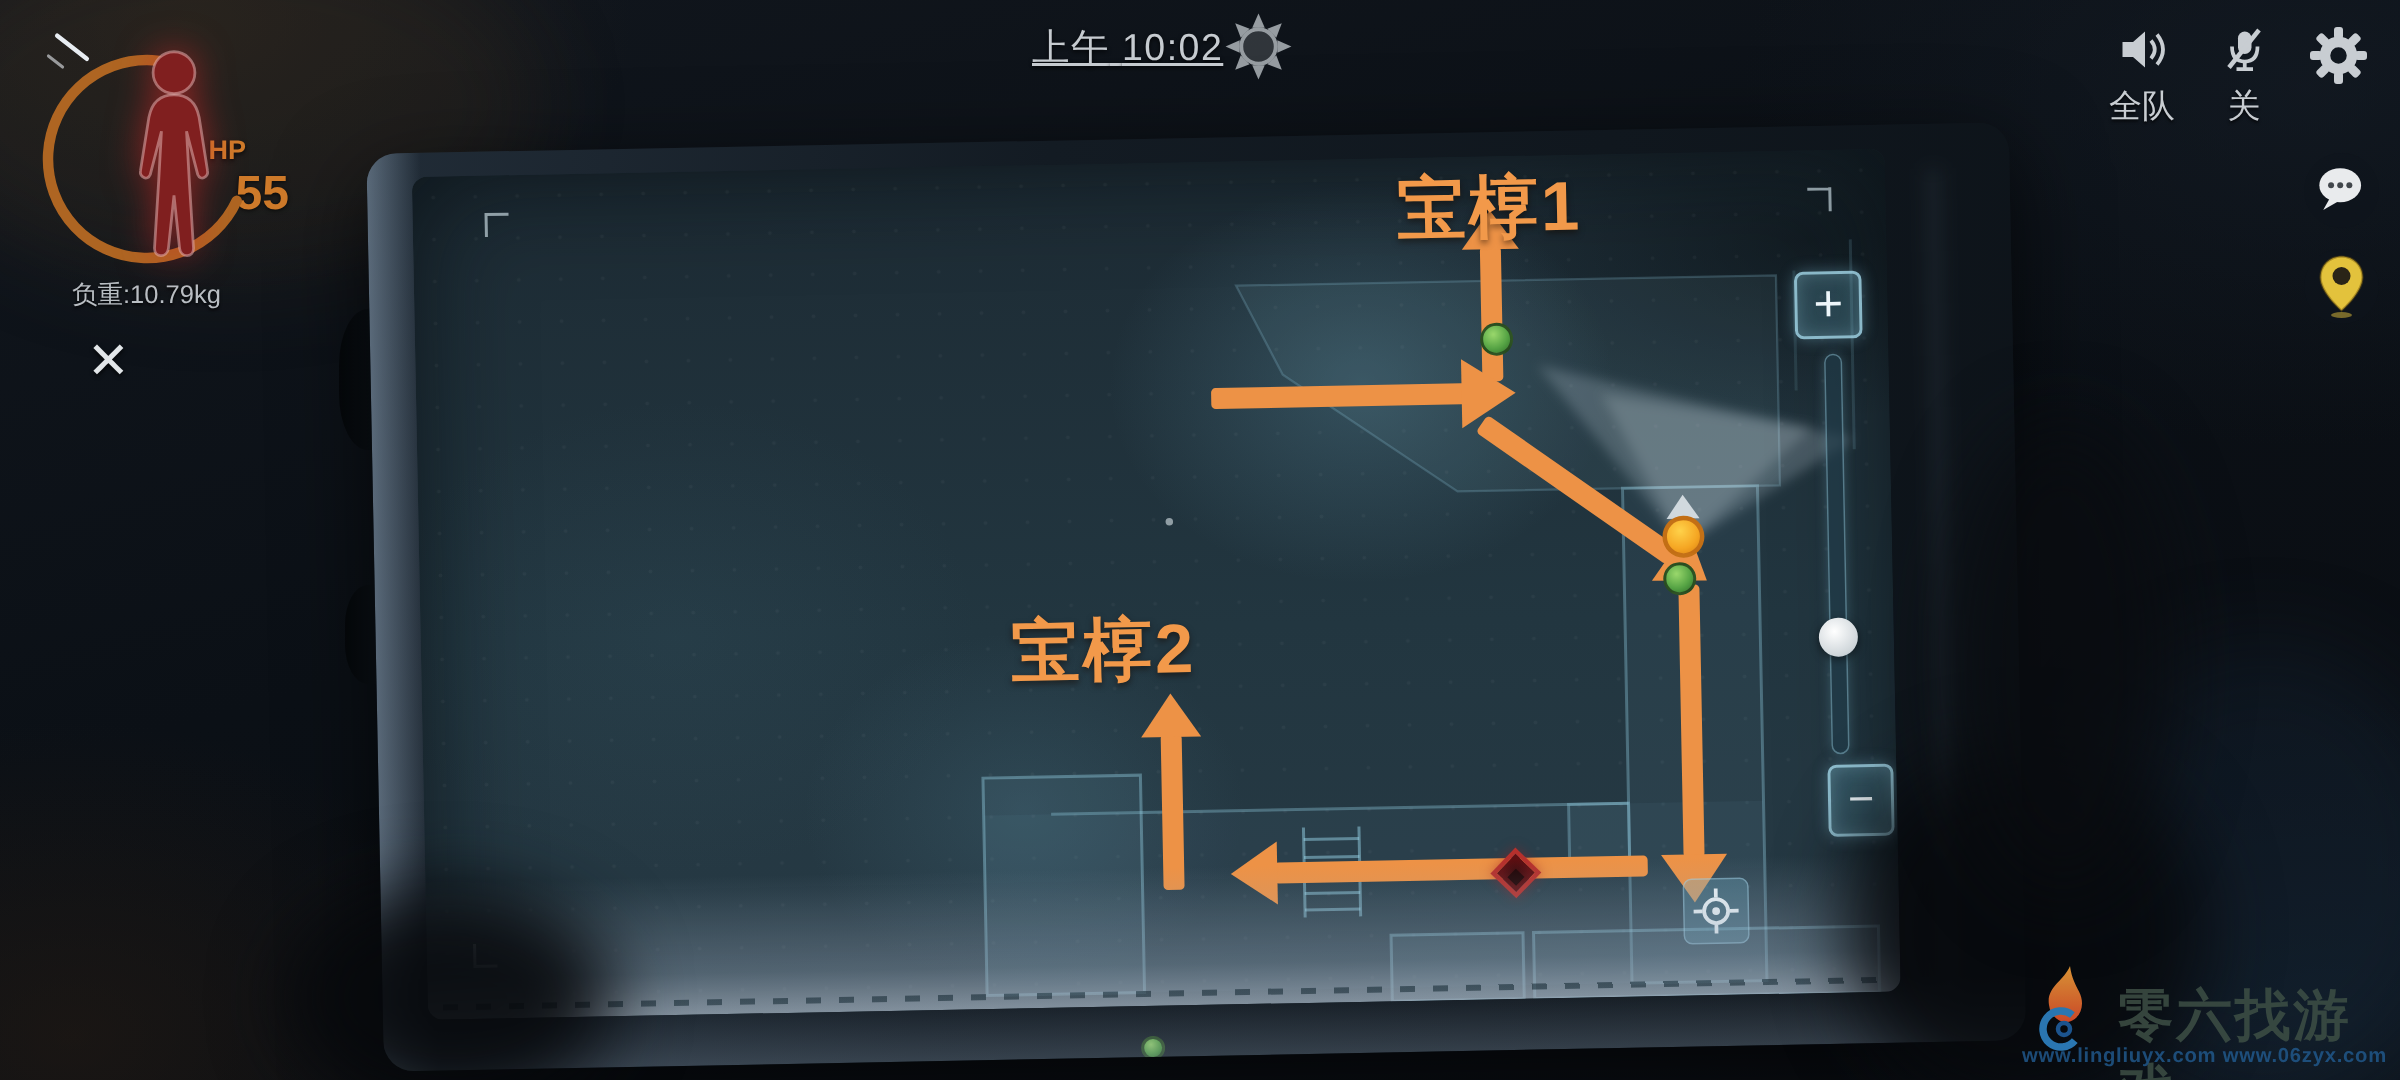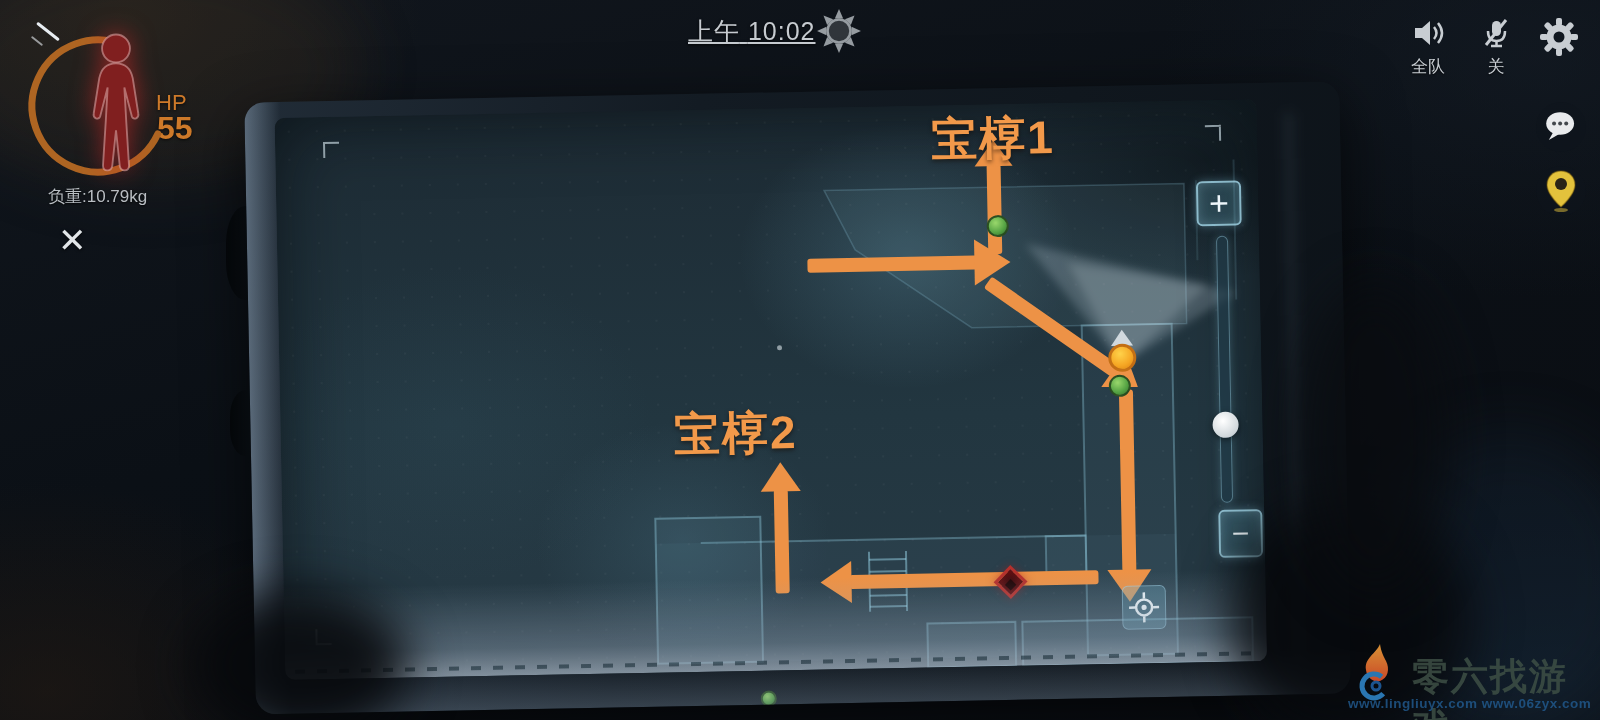--- a/index.html
+++ b/index.html
@@ -88,31 +88,31 @@
              box-shadow:0 0 8px rgba(130,200,225,0.25); }
   .slider-knob { position:absolute; width:26px; height:26px; border-radius:50%;
              background:radial-gradient(circle at 40% 35%, #ffffff, #cfd6da 70%, #aab2b8);
              box-shadow:0 2px 6px rgba(0,0,0,0.5); cursor:grab; }
   .locatebtn { position:absolute; width:44px; height:44px; border-radius:6px;
              background:rgba(110,175,200,0.32); border:1px solid rgba(170,220,240,0.45);
              display:flex; align-items:center; justify-content:center; cursor:pointer; }
 
   
   .hud-text { color:#c6cbd0; text-shadow:0 1px 3px rgba(0,0,0,0.8); }
-  .hp-label { position:absolute; left:156px; top:90px; font-size:22px; font-weight:400; color:#CE7A2A;
+  .hp-label { position:absolute; left:139px; top:90px; font-size:18px; font-weight:700; color:#CE7A2A;
               text-shadow:0 1px 3px rgba(0,0,0,0.7); }
   .hp-value { position:absolute; left:157px; top:110px; font-size:32px; font-weight:700; color:#CE7A2A;
               text-shadow:0 1px 3px rgba(0,0,0,0.7); }
   .weight { position:absolute; left:48px; top:185px; width:160px; font-size:17px; color:#b9bec3;
               text-shadow:0 1px 2px rgba(0,0,0,0.8); }
   .closebtn { position:absolute; left:58px; top:220px; font-size:34px; color:#e2e6e9; font-weight:300;
               cursor:pointer; text-shadow:0 1px 3px rgba(0,0,0,0.8); }
   .timebar { position:absolute; left:688px; top:15px; font-size:25px; letter-spacing:1px;text-decoration:underline; }
   .topbtn { position:absolute; width:64px; text-align:center; color:#c8cdd2; cursor:pointer; }
-  .topbtn .lbl { display:block; margin-top:3px; font-size:17px; text-shadow:0 1px 2px rgba(0,0,0,0.8); }
+  .topbtn .lbl { display:block; margin-top:3px; font-size:22px; text-shadow:0 1px 2px rgba(0,0,0,0.8); }
   .circbg { position:absolute; width:50px; height:50px; border-radius:50%;
             background:rgba(14,20,28,0.5); display:flex; align-items:center; justify-content:center;
             cursor:pointer; }
 
   
   .knob { position:absolute; background:linear-gradient(90deg,#05080b,#121a22);
           border-radius:40%; z-index:1; }
   .hand { position:absolute; border-radius:50%; filter:blur(24px); z-index:3; pointer-events:none; }
 
   

